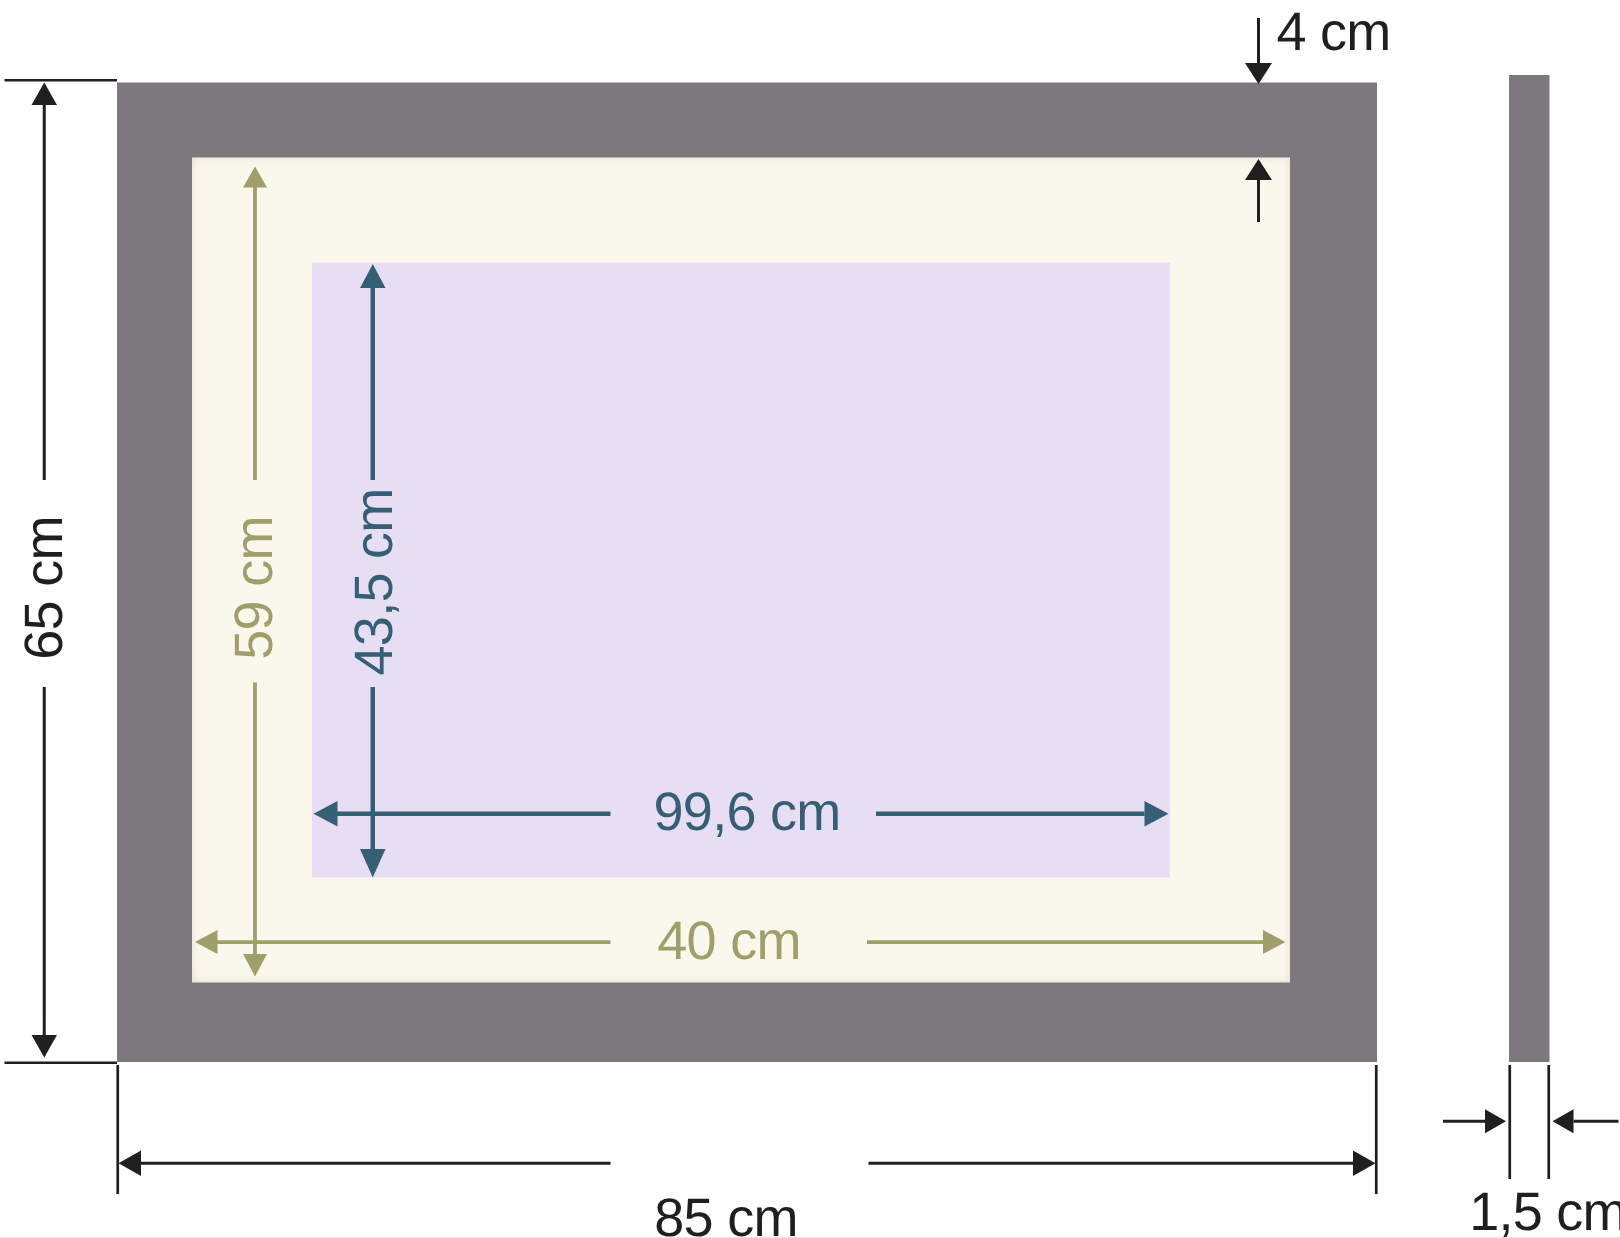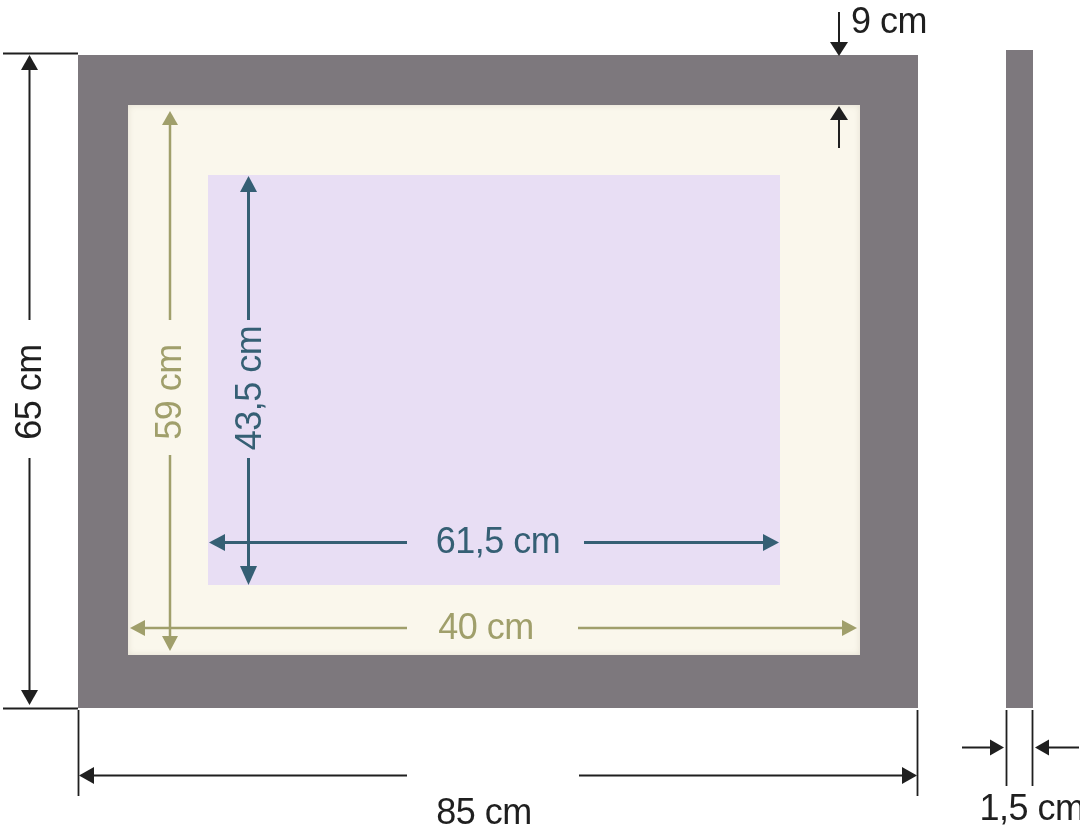--- a/index.html
+++ b/index.html
@@ -141,23 +141,23 @@
       <polygon class="black-head" points="1035,747.5 1049,739.5 1049,755.5"></polygon>
     </g>
   </svg>
 
   <div class="dim-label rot" style="left:-51px; top:372px;">65 cm</div>
 
   <div class="dim-label rot olive" style="left:89px; top:372px;">59 cm</div>
 
   <div class="dim-label rot teal" style="left:169px; top:368px;">43,5 cm</div>
 
-  <div class="dim-label teal" style="left:418px; top:521px;">61,5 cm</div>
+  <div class="dim-label teal" style="left:418px; top:521px;">99,6 cm</div>
 
   <div class="dim-label olive" style="left:406px; top:607px;">40 cm</div>
 
   <div class="dim-label" style="left:404px; top:792px;">85 cm</div>
 
-  <div class="dim-label left-align" style="left:851px; top:1px;">9 cm</div>
+  <div class="dim-label left-align" style="left:851px; top:1px;">4 cm</div>
 
   <div class="dim-label" style="left:952px; top:788px;">1,5 cm</div>
 
 </div>
 
 </body></html>

